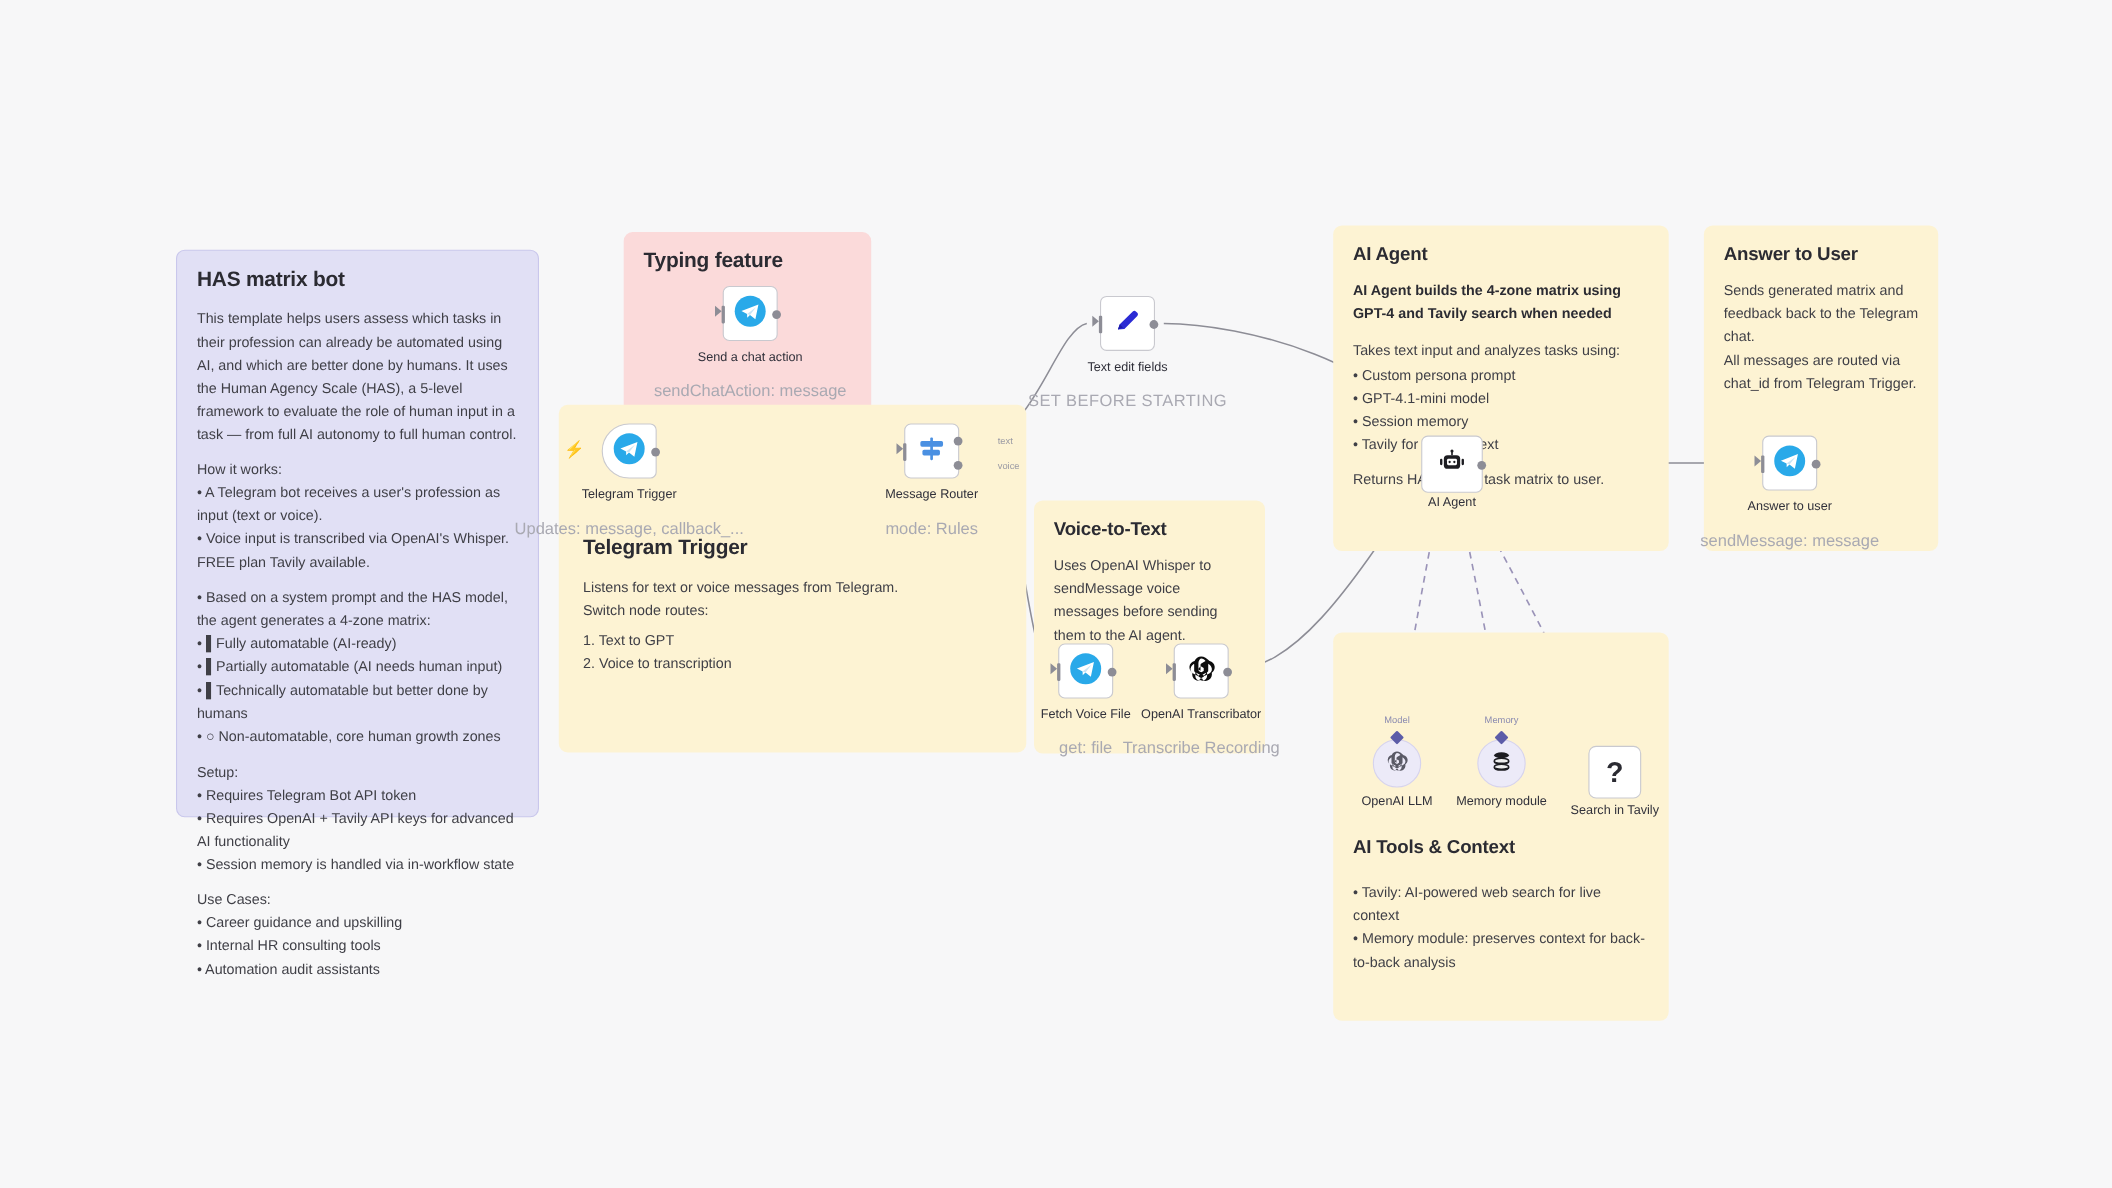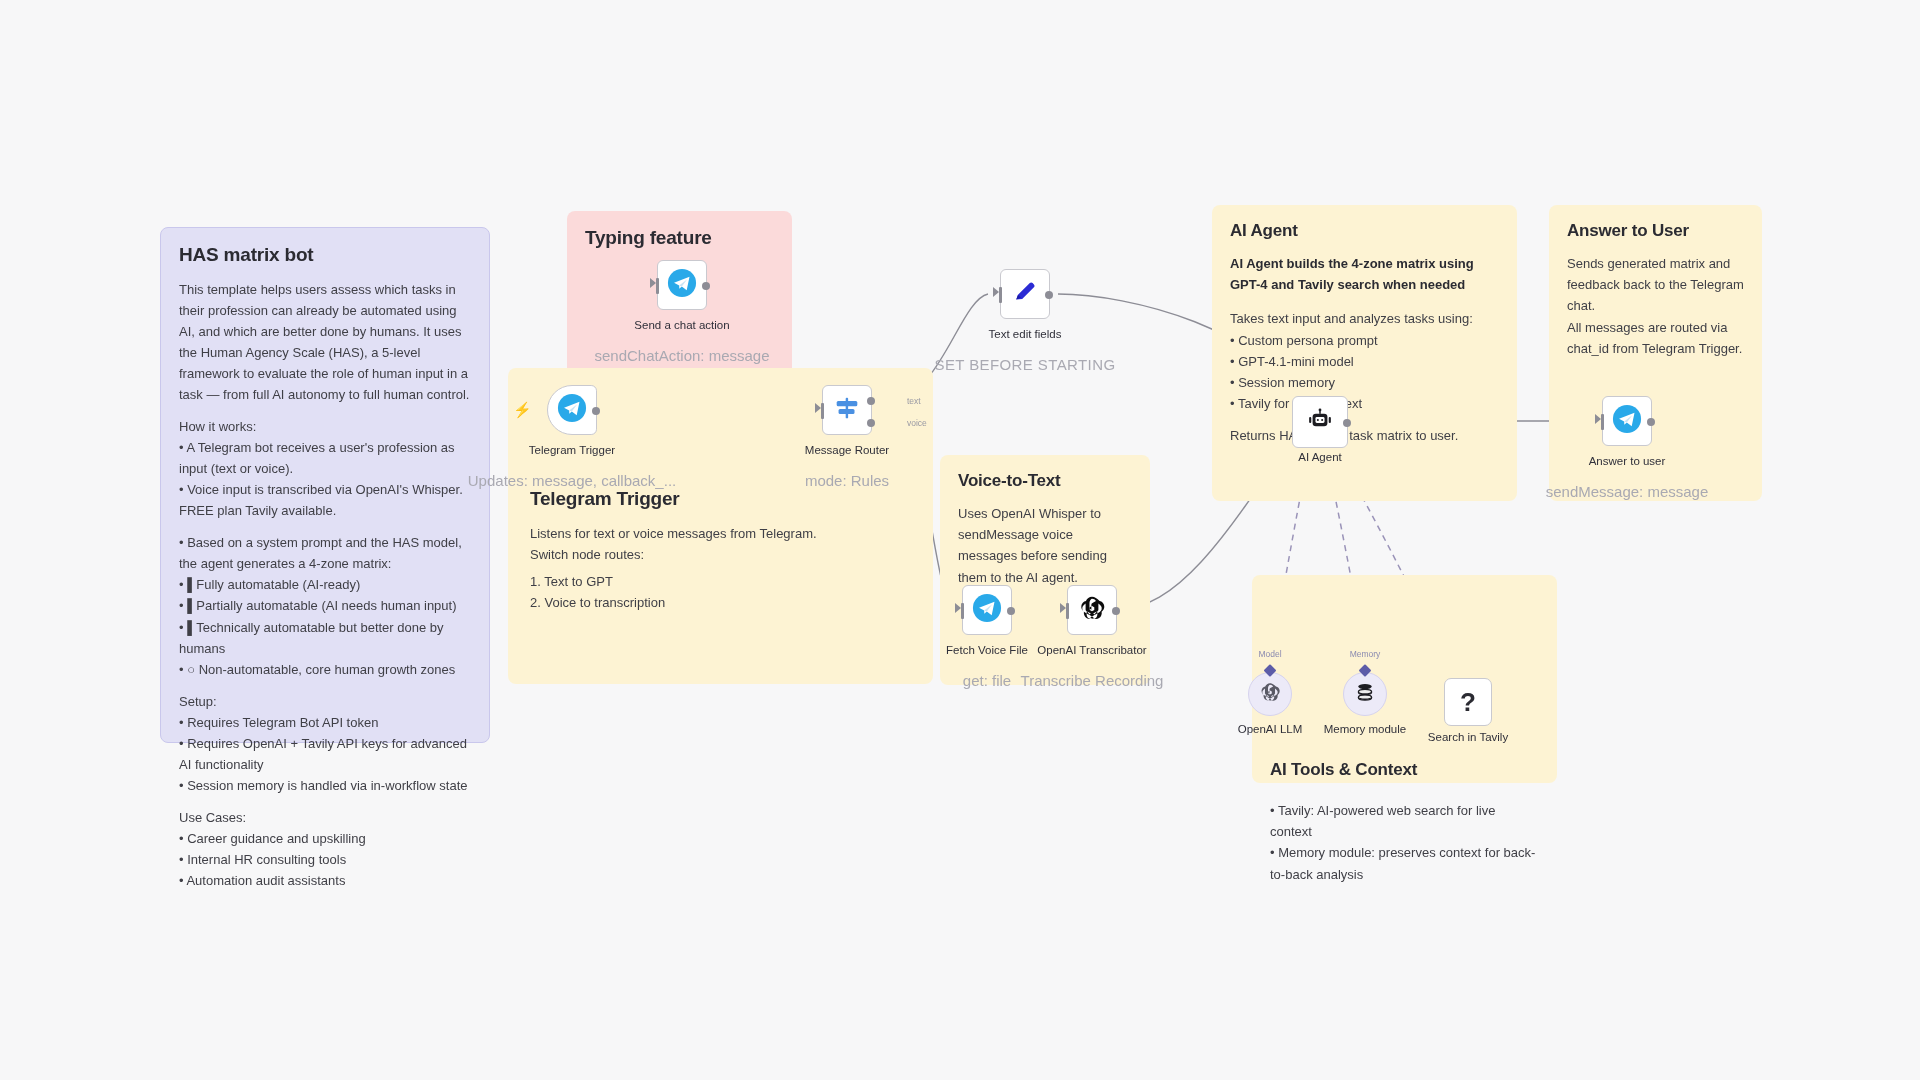--- a/index.html
+++ b/index.html
@@ -189,21 +189,21 @@
   <div class="sticky yellow" style="left:1549px;top:205px;width:213px;height:296px;">
     <div class="pad">
       <div class="s-title sm">Answer to User</div>
       <div class="s-body">
         <p>Sends generated matrix and feedback back to the Telegram chat.</p>
         <p>All messages are routed via chat_id from Telegram Trigger.</p>
       </div>
     </div>
   </div>
 
-  <div class="sticky yellow" style="left:1212px;top:575px;width:305px;height:208px;margin-left:40px;">
+  <div class="sticky yellow" style="left:1212px;top:575px;width:305px;height:353px;">
     <div style="padding:185px 18px 0 18px;">
       <div class="s-title sm">AI Tools &amp; Context</div>
       <div style="height:8px;"></div>
       <div class="s-body">
         <p>• Tavily: AI-powered web search for live context</p>
         <p>• Memory module: preserves context for back-to-back analysis</p>
       </div>
     </div>
   </div>
 

